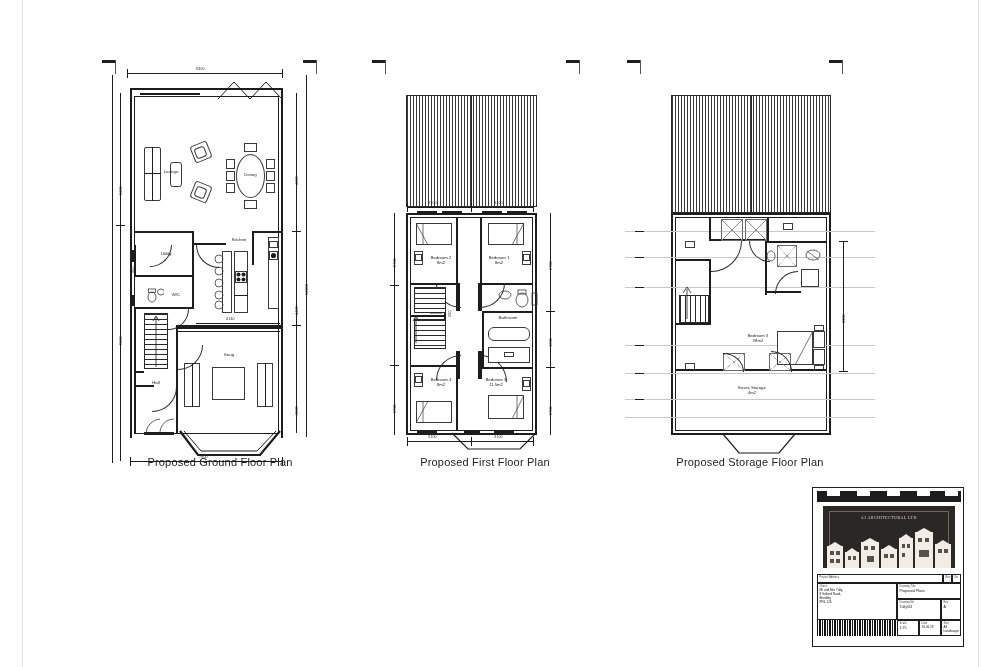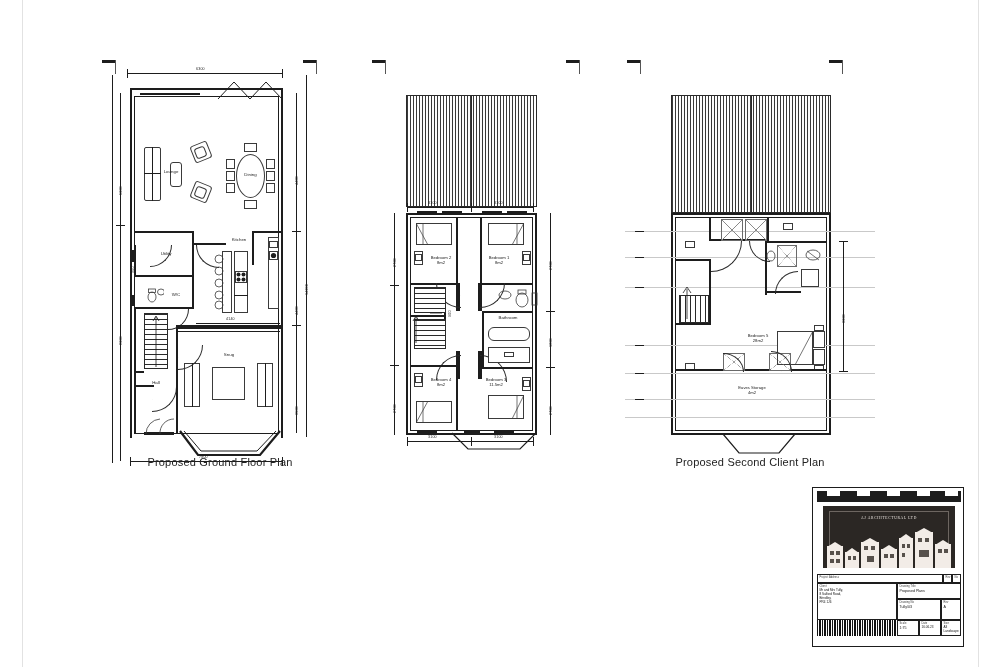--- a/index.html
+++ b/index.html
@@ -368,20 +368,21 @@
     <div class="dimtxt rot" style="left:179px;top:215px;">2700</div>
     <div class="dimtxt rot" style="left:179px;top:292px;">1800</div>
     <div class="dimtxt rot" style="left:179px;top:360px;">2700</div>
     <div class="dimtxt rot" style="left:23px;top:212px;">2700</div>
     <div class="dimtxt rot" style="left:23px;top:358px;">2700</div>
     <div class="tick" style="left:20px;top:230px;width:9px;height:1px;"></div>
     <div class="tick" style="left:20px;top:310px;width:9px;height:1px;"></div>
     <div class="tick" style="left:176px;top:256px;width:9px;height:1px;"></div>
     <div class="tick" style="left:176px;top:312px;width:9px;height:1px;"></div>
 
+    <div class="plan-title" style="left:-5px;top:401px;width:240px;">Proposed First Floor Plan</div>
   </div>
 
   <div class="plan" id="plan-second" style="left:625px;top:55px;width:250px;height:420px;">
 
     <div class="secmark" style="left:2px;top:5px;">
       <div class="bar"></div>
         <div class="stem" style="left:13px;"></div>
     </div>
     <div class="secmark" style="left:204px;top:5px;">
       <div class="bar"></div>
@@ -463,21 +464,21 @@
     <div class="tick" style="left:214px;top:316px;width:9px;height:1px;"></div>
     <div class="dimtxt rot" style="left:217px;top:268px;">3300</div>
 
     <div class="tick" style="left:10px;top:176px;width:9px;height:1px;"></div>
     <div class="tick" style="left:10px;top:202px;width:9px;height:1px;"></div>
     <div class="tick" style="left:10px;top:232px;width:9px;height:1px;"></div>
     <div class="tick" style="left:10px;top:290px;width:9px;height:1px;"></div>
     <div class="tick" style="left:10px;top:318px;width:9px;height:1px;"></div>
     <div class="tick" style="left:10px;top:344px;width:9px;height:1px;"></div>
 
-    <div class="plan-title" style="left:0px;top:401px;width:250px;">Proposed Second Client Plan</div>
+    <div class="plan-title" style="left:0px;top:401px;width:250px;">Proposed Storage Floor Plan</div>
   </div>
 
   <div id="titleblock">
     <div class="tb-topbar">
       <div class="notch" style="left:10px;"></div>
       <div class="notch" style="left:40px;"></div>
       <div class="notch" style="left:70px;"></div>
       <div class="notch" style="left:100px;"></div>
       <div class="notch" style="left:128px;"></div>
     </div>

